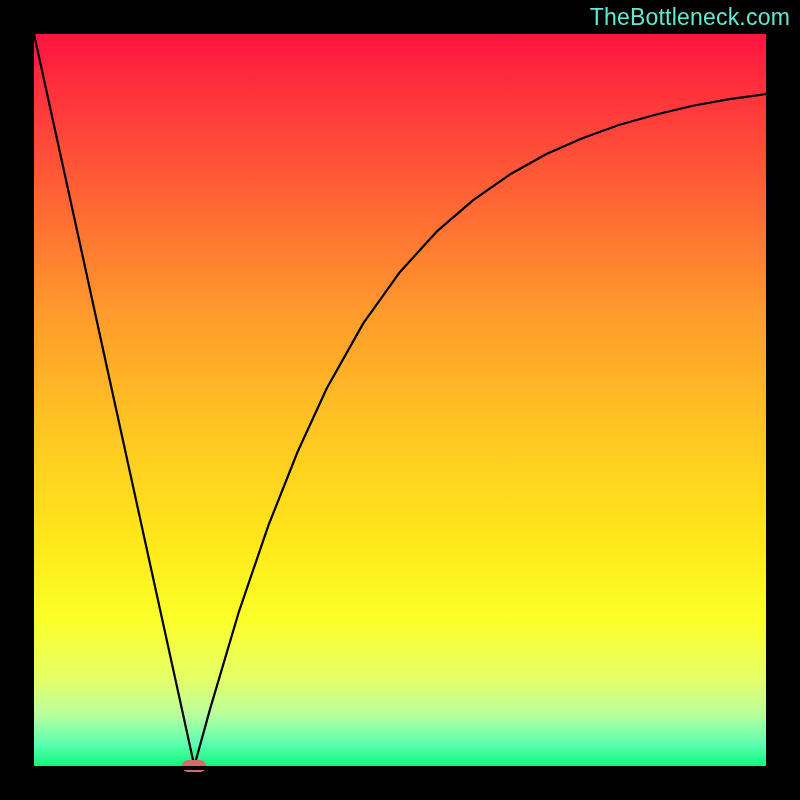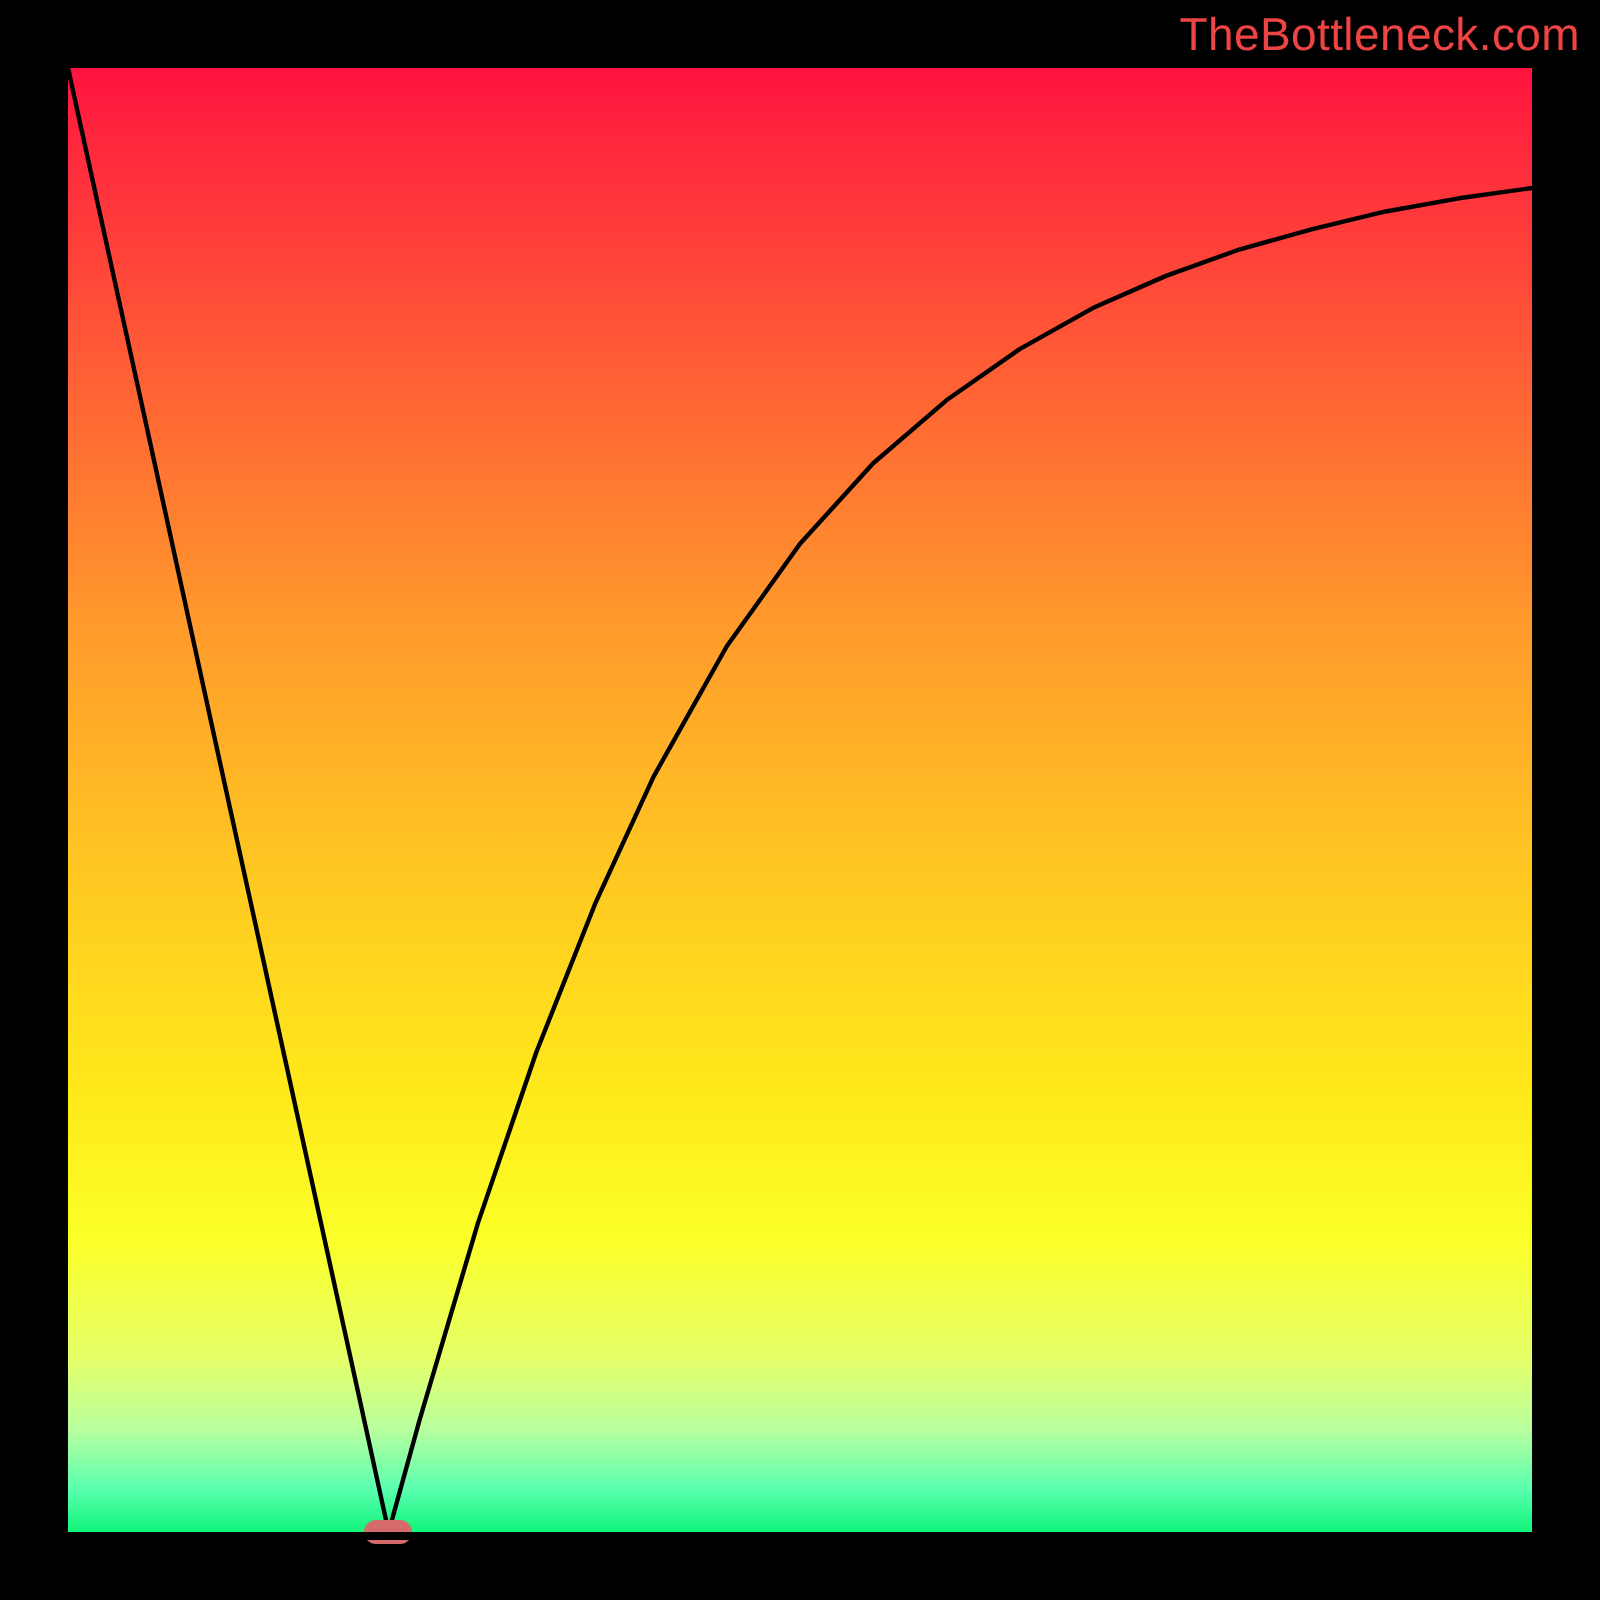--- a/index.html
+++ b/index.html
@@ -49,21 +49,21 @@
     left: 30px;
     top: 34px;
     width: 4px;
     height: 732px;
     background: #000;
   }
   .watermark {
     position: absolute;
     top: 4px;
     right: 10px;
-    color: #ef4444;
+    color: #5eead4;
     font-size: 23px;
     font-weight: 500;
     letter-spacing: 0.2px;
   }
   .optimal {
     position: absolute;
     width: 24px;
     height: 12px;
     background: #d46a6a;
     border-radius: 6px;

